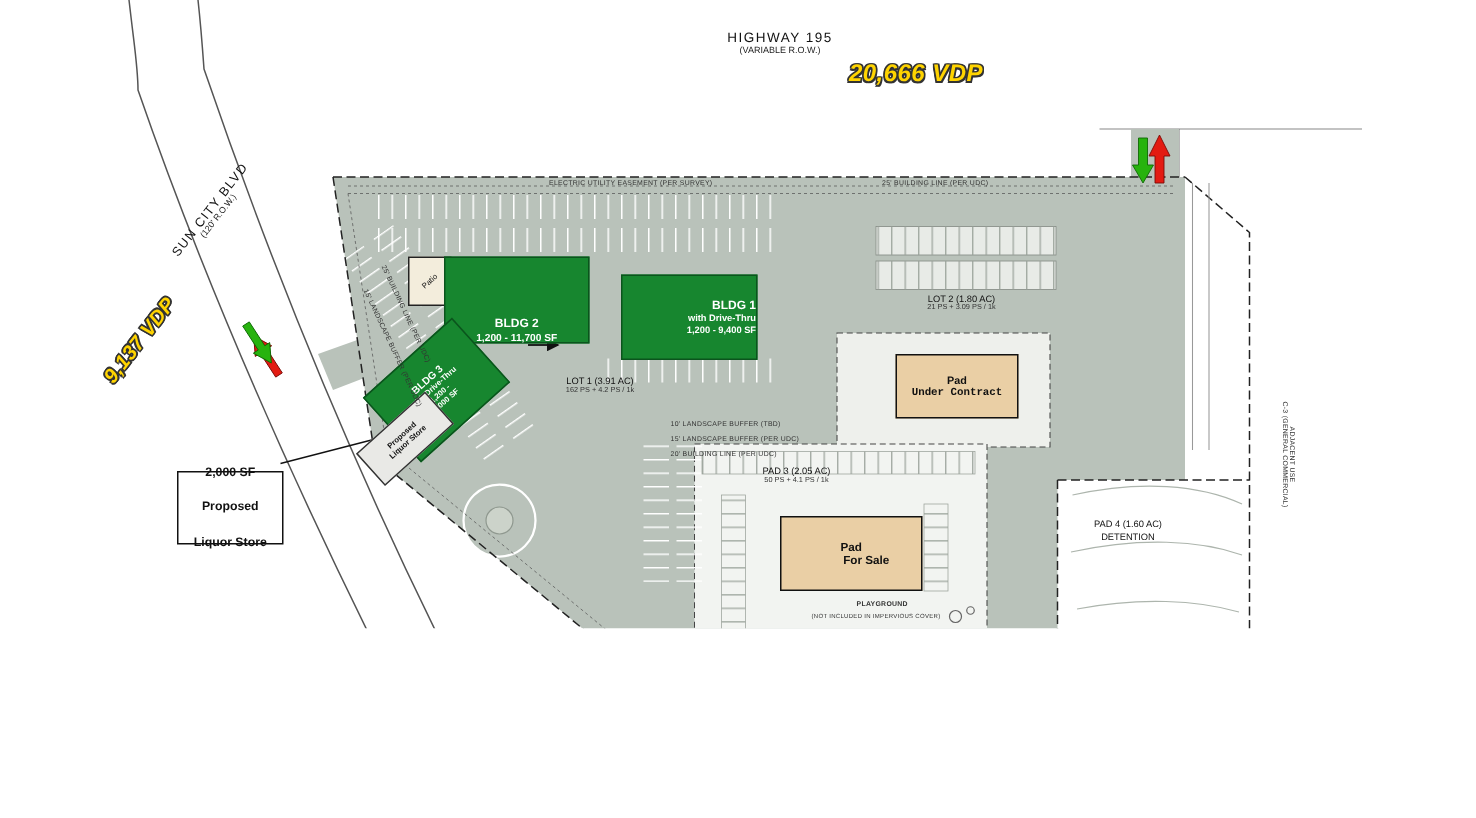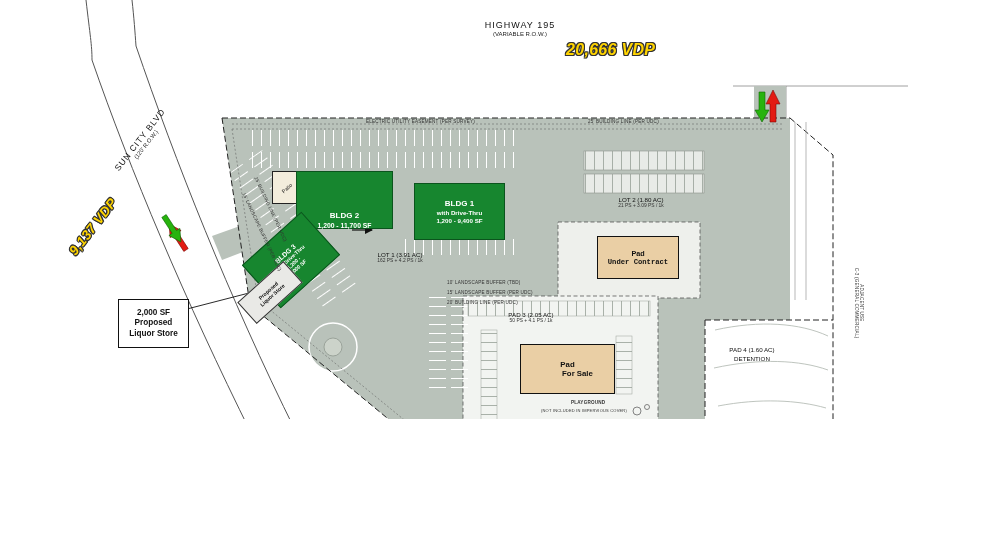--- a/index.html
+++ b/index.html
@@ -163,21 +163,21 @@
     </div>
     <div class="abs vdp nw" style="left:72px;top:246px;font-size:13.5px;transform:rotate(-52deg);transform-origin:0 50%;">9,137 VDP</div>
 
     <div class="abs ctr patio" style="left:272px;top:171px;width:27px;height:31px;">
       <div class="nw" style="font-size:5.2px;transform:rotate(-42deg);">Patio</div>
     </div>
     <div class="abs ctr bld" style="left:296px;top:171px;width:95px;height:56px;">
       <div class="nw" style="font-size:8px;font-weight:bold;margin-top:40px;">BLDG 2</div>
       <div class="nw" style="font-size:6.8px;font-weight:bold;margin-top:2px;">1,200 - 11,700 SF</div>
     </div>
-    <div class="abs ctr bld" style="left:414px;top:183px;width:89px;height:55px;">
+    <div class="abs ctr bld" style="left:414px;top:183px;width:89px;height:55px;align-items:flex-end;">
       <div class="nw" style="font-size:8px;font-weight:bold;">BLDG 1</div>
       <div class="nw" style="font-size:6.2px;font-weight:bold;margin-top:1px;">with Drive-Thru</div>
       <div class="nw" style="font-size:6.2px;font-weight:bold;margin-top:1px;">1,200 - 9,400 SF</div>
     </div>
     <div class="abs ctr bld" style="left:251px;top:231px;width:78px;height:56px;transform:rotate(-42deg);">
       <div class="nw" style="font-size:6.8px;font-weight:bold;">BLDG 3</div>
       <div class="nw" style="font-size:5.2px;font-weight:bold;">with Drive-Thru</div>
       <div class="nw" style="font-size:5.2px;font-weight:bold;">1,200 -</div>
       <div class="nw" style="font-size:5.2px;font-weight:bold;">9,000 SF</div>
     </div>
@@ -205,21 +205,21 @@
     </div>
     <div class="abs ctr" style="left:483px;top:311px;width:96px;">
       <div class="lot-name">PAD 3 (2.05 AC)</div>
       <div class="lot-sub">50 PS + 4.1 PS / 1k</div>
     </div>
     <div class="abs ctr" style="left:706px;top:346px;width:92px;">
       <div class="lot-name">PAD 4 (1.60 AC)</div>
       <div class="lot-name" style="margin-top:2px;">DETENTION</div>
     </div>
 
-    <div class="abs ctr callout" style="left:118px;top:299px;width:69px;height:47px;line-height:1.25;">
+    <div class="abs ctr callout" style="left:118px;top:314px;width:69px;height:47px;line-height:1.25;gap:13px;">
       <div class="nw" style="font-size:8.2px;font-weight:bold;">2,000 SF</div>
       <div class="nw" style="font-size:8.2px;font-weight:bold;">Proposed</div>
       <div class="nw" style="font-size:8.2px;font-weight:bold;">Liquor Store</div>
     </div>
 
     <div class="abs tiny" style="left:366px;top:119px;">ELECTRIC UTILITY EASEMENT (PER SURVEY)</div>
     <div class="abs tiny" style="left:588px;top:119px;">25' BUILDING LINE (PER UDC)</div>
     <div class="abs tiny" style="left:447px;top:280px;">10' LANDSCAPE BUFFER (TBD)</div>
     <div class="abs tiny" style="left:447px;top:290px;">15' LANDSCAPE BUFFER (PER UDC)</div>
     <div class="abs tiny" style="left:447px;top:300px;">20' BUILDING LINE (PER UDC)</div>

